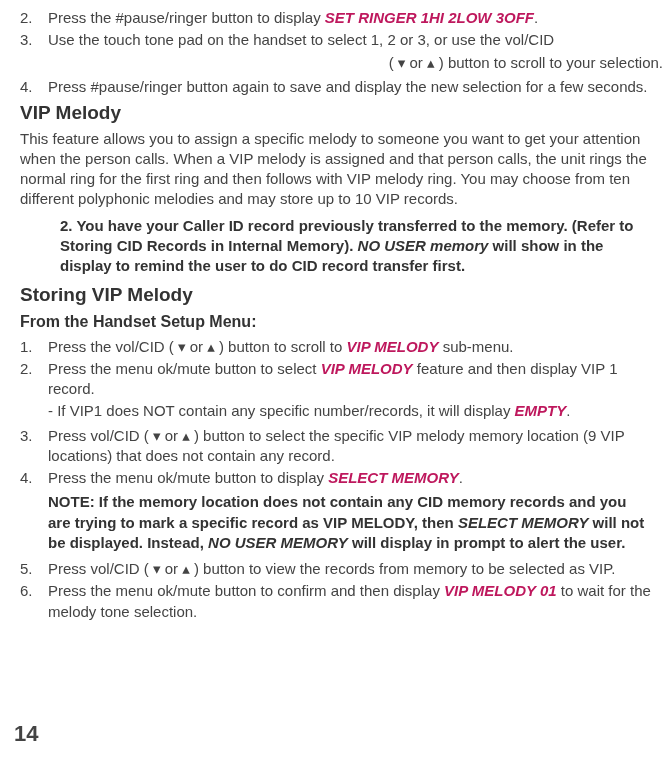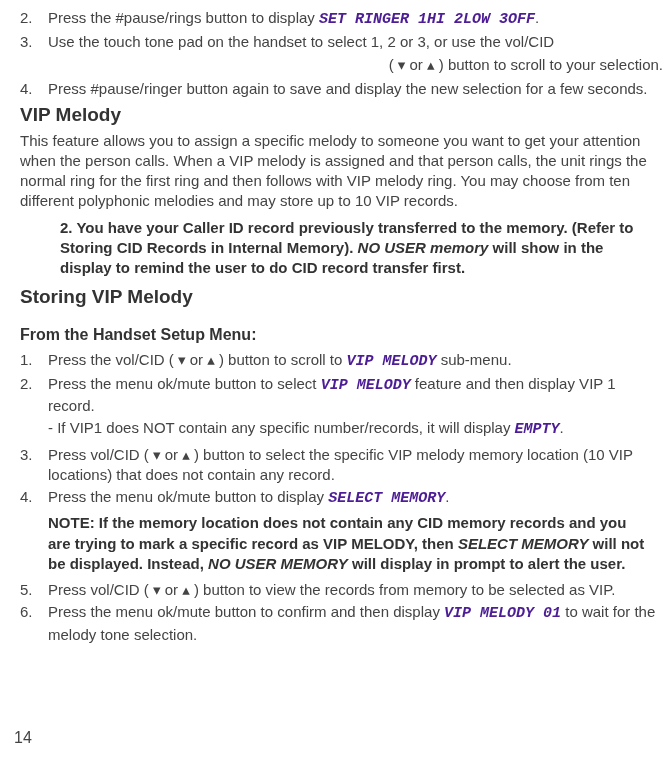--- a/index.html
+++ b/index.html
@@ -26,22 +26,21 @@
       color: #444;
       font-weight: normal;
     }
     .num-item .txt {
       flex: 1;
       color: #444;
     }
     .bolditalic {
       font-weight: bold;
       font-style: italic;
-      color: #4c1d95;
-      font-family: Liberation Mono, monospace;
+      color: #be185d;
     }
     .sub-indent {
       margin-left: 28px;
       color: #444;
       margin-bottom: 4px;
       text-align: right;
     }
     .heading-bold {
       font-weight: bold;
       color: #333;
@@ -61,52 +60,52 @@
       margin-top: 6px;
       margin-bottom: 6px;
     }
     .note-block .inner-italic {
       font-style: italic;
     }
     .subhead-bold {
       font-weight: bold;
       color: #333;
       font-size: 16px;
-      margin-top: 14px;
+      margin-top: 3px;
       margin-bottom: 4px;
     }
     .note-block2 {
       margin-left: 28px;
       margin-right: 15px;
       font-weight: bold;
       color: #333;
       margin-top: 4px;
       margin-bottom: 6px;
     }
     .sub-note {
       margin-left: 28px;
       color: #444;
       margin-bottom: 4px;
     }
     .page-num {
       position: absolute;
       bottom: 10px;
       left: 14px;
-      font-size: 16px;
+      font-size: 22px;
       color: #444;
-      font-weight: normal;
+      font-weight: bold;
     }
   </style>
 </head>
 <body>
 
 <div class="num-item">
   <div class="num">2.</div>
   <div class="txt">
-    <span>Press the #pause/rings button to display </span><span class="bolditalic">SET RINGER 1HI 2LOW 3OFF</span><span>.</span>
+    <span>Press the #pause/ringer button to display </span><span class="bolditalic">SET RINGER 1HI 2LOW 3OFF</span><span>.</span>
   </div>
 </div>
 
 <div class="num-item">
   <div class="num">3.</div>
   <div class="txt">Use the touch tone pad on the handset to select 1, 2 or 3, or use the vol/CID</div>
 </div>
 <div class="sub-indent">( ▾ or ▴ ) button to scroll to your selection.</div>
 
 <div class="num-item">
@@ -140,21 +139,21 @@
   <div class="txt">
     <span>Press the menu ok/mute button to select </span><span class="bolditalic">VIP MELODY</span><span> feature and then display VIP 1 record.</span>
   </div>
 </div>
 <div class="sub-note">
   <span>- If VIP1 does NOT contain any specific number/records, it will display </span><span class="bolditalic">EMPTY</span><span>.</span>
 </div>
 
 <div class="num-item">
   <div class="num">3.</div>
-  <div class="txt">Press vol/CID ( ▾ or ▴ ) button to select the specific VIP melody memory location (10 VIP locations) that does not contain any record.</div>
+  <div class="txt">Press vol/CID ( ▾ or ▴ ) button to select the specific VIP melody memory location (9 VIP locations) that does not contain any record.</div>
 </div>
 
 <div class="num-item">
   <div class="num">4.</div>
   <div class="txt">
     <span>Press the menu ok/mute button to display </span><span class="bolditalic">SELECT MEMORY</span><span>.</span>
   </div>
 </div>
 
 <div class="note-block2">

